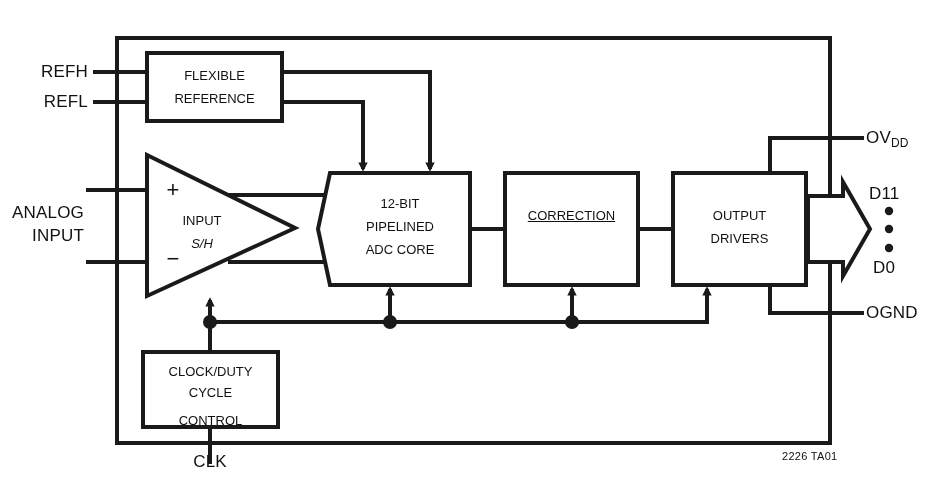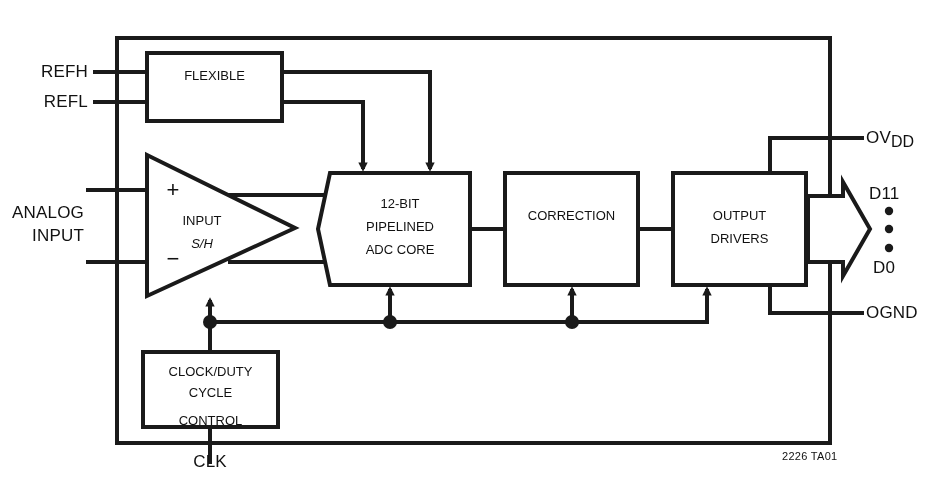--- a/index.html
+++ b/index.html
@@ -7,21 +7,21 @@
        font-family:"Liberation Sans","DejaVu Sans",sans-serif;color:#111111;}
   #stage{position:relative;width:850px;height:500px;background:#ffffff;}
   svg#diagram{position:absolute;left:0;top:0;width:933px;height:500px;}
 
   .lbl{position:absolute;font-size:17px;line-height:19px;color:#111;
        letter-spacing:.2px;white-space:nowrap;}
   .lbl.r{text-align:right;}
   .lbl.c{text-align:center;}
   .blk{position:absolute;font-size:13px;line-height:19.5px;text-align:center;
        color:#111;white-space:nowrap;}
-  .sub{font-size:16px;vertical-align:baseline;position:relative;top:4px;letter-spacing:0;}
+  .sub{font-size:12px;vertical-align:baseline;position:relative;top:4px;letter-spacing:0;}
   .cap{position:absolute;font-size:11px;color:#111;letter-spacing:.3px;}
 </style>
 </head>
 <body>
 
 <div id="stage">
 
   <svg id="diagram" viewBox="0 0 933 500">
     <defs>
       <marker id="arr" markerWidth="11" markerHeight="11" refX="5.2" refY="5.5" orient="auto" markerUnits="userSpaceOnUse">
@@ -102,31 +102,32 @@
   <div class="lbl c" style="left:170px;top:452px;width:80px;">CLK</div>
 
   <div class="lbl" style="left:866px;top:128px;"><span>OV</span><span class="sub">DD</span></div>
 
   <div class="lbl" style="left:866px;top:303px;">OGND</div>
 
   <div class="lbl" style="left:869px;top:184px;">D11</div>
   <div class="lbl" style="left:873px;top:258px;">D0</div>
 
   <div class="blk" style="left:147px;top:66px;width:135px;">FLEXIBLE</div>
+  <div class="blk" style="left:147px;top:89px;width:135px;">REFERENCE</div>
 
   <div class="blk" style="left:155px;top:180px;width:36px;font-size:22px;">+</div>
   <div class="blk" style="left:155px;top:249px;width:36px;font-size:22px;">−</div>
   <div class="blk" style="left:152px;top:211px;width:100px;">INPUT</div>
   <div class="blk" style="left:152px;top:234px;width:100px;font-style:italic;">S/H</div>
 
   <div class="blk" style="left:330px;top:194px;width:140px;">12-BIT</div>
   <div class="blk" style="left:330px;top:217px;width:140px;">PIPELINED</div>
   <div class="blk" style="left:330px;top:240px;width:140px;">ADC CORE</div>
 
-  <div class="blk" style="left:505px;top:206px;width:133px;">CORRECTION</div>
+  <div class="blk" style="left:505px;top:206px;width:133px;text-decoration:underline;">CORRECTION</div>
 
   <div class="blk" style="left:673px;top:206px;width:133px;">OUTPUT</div>
   <div class="blk" style="left:673px;top:229px;width:133px;">DRIVERS</div>
 
   <div class="blk" style="left:143px;top:383px;width:135px;">CYCLE</div>
   <div class="blk" style="left:143px;top:362px;width:135px;">CLOCK/DUTY</div>
   <div class="blk" style="left:143px;top:411px;width:135px;">CONTROL</div>
 
   <div class="cap" style="left:782px;top:450px;">2226 TA01</div>
 

